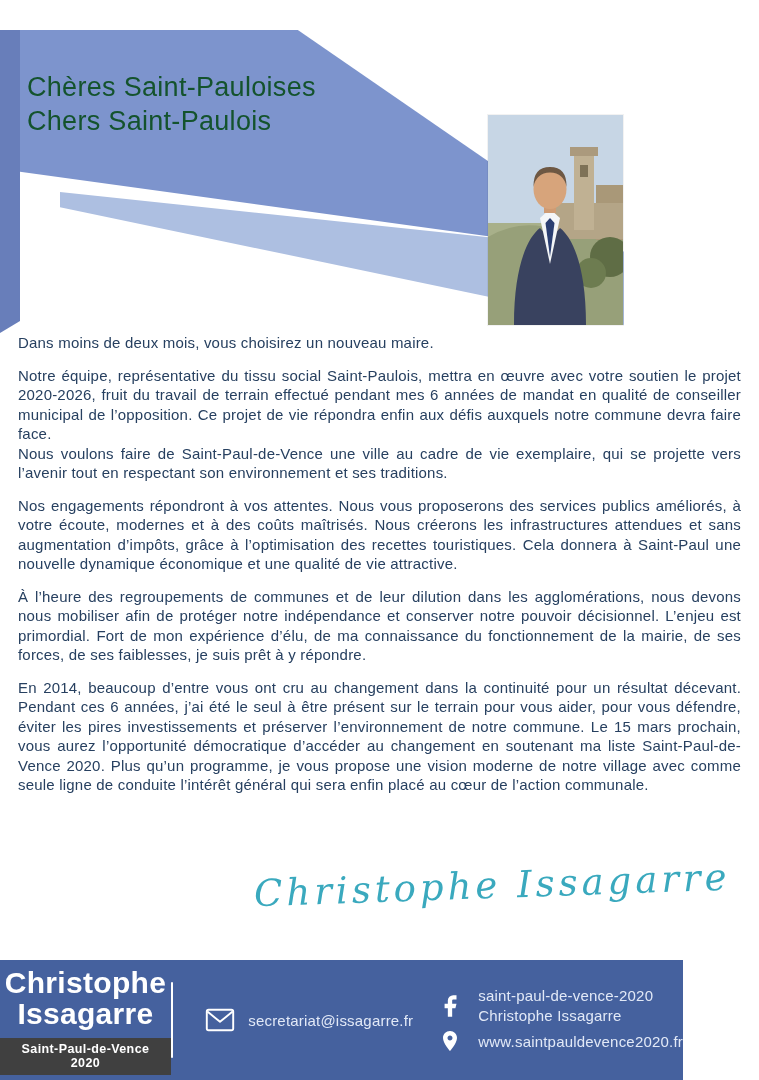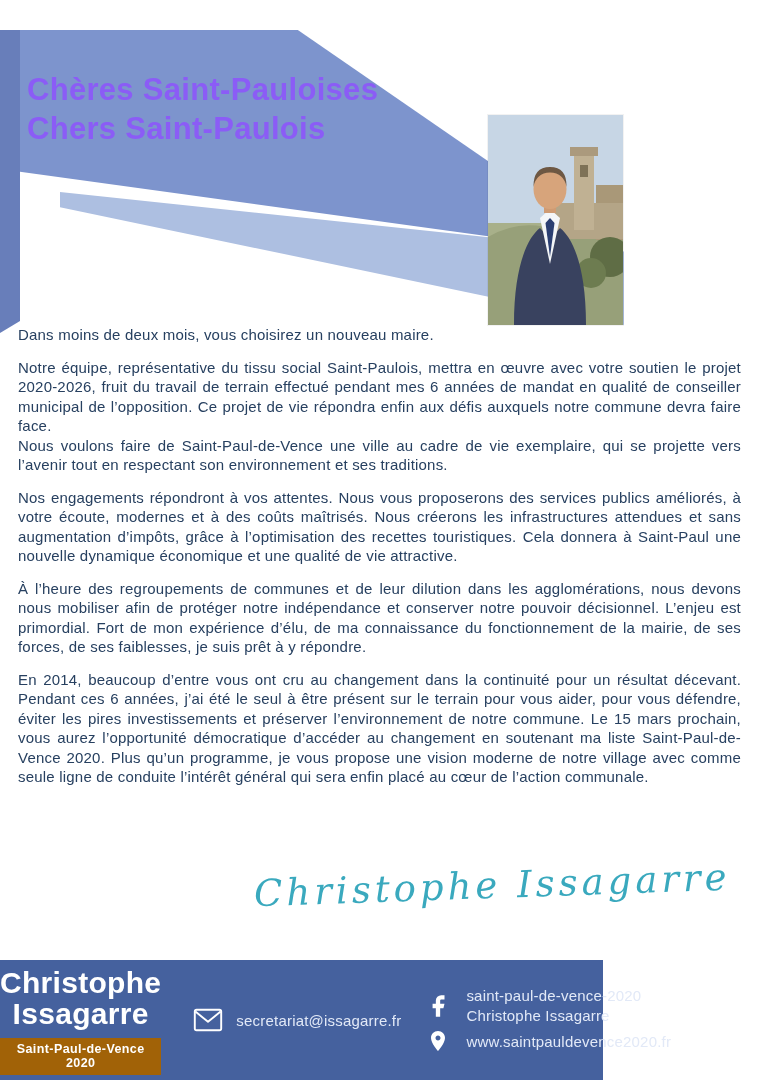--- a/index.html
+++ b/index.html
@@ -21,55 +21,55 @@
     left:20px; top:30px; width:604px; height:225px; background:#7d94cd;
     clip-path:polygon(0 0, 46% 0, 100% 100%, 0 63%);
   }
   .shape-light {
     left:60px; top:172px; width:564px; height:153px; background:#adbfe1;
     clip-path:polygon(0 13%, 100% 52%, 100% 100%, 0 23%);
   }
 
   .headline {
     position:absolute; left:27px; top:70px; z-index:3;
-    color:#8b5cf6; font-size:31px; font-weight:bold; line-height:1.27;
+    color:#14532d; font-size:27px; font-weight:normal; line-height:1.27;
     letter-spacing:0.3px;
   }
 
   .photo {
     position:absolute; left:488px; top:115px; width:135px; height:210px; z-index:4;
     box-shadow:0 0 0 1px rgba(0,0,0,0.05);
   }
   .photo svg { display:block; }
 
   
   .body-text {
-    position:absolute; top:325px; left:18px; width:723px;
+    position:absolute; top:333px; left:18px; width:723px;
     color:#274060; font-size:15px; line-height:1.3; letter-spacing:0.2px;
   }
   .body-text p { text-align:justify; margin-bottom:13px; }
   .body-text p.mb0 { margin-bottom:0; }
 
   .signature {
     position:absolute; right:28px; top:864px; z-index:3;
     color:#3aa9be; font-family:"DejaVu Serif", serif; font-style:italic;
     font-size:37px; letter-spacing:4px; white-space:nowrap;
     transform:rotate(-2deg);
   }
 
   
   .footer {
-    position:absolute; left:0; bottom:0; width:603px; height:120px;
+    position:absolute; left:0; bottom:0; width:683px; height:120px;
     background:#45619e; color:#e2e9f7;
     display:flex; align-items:center;
   }
   .footer-name { width:224px; text-align:center; color:#ffffff; padding-top:2px; }
   .footer-name .nm { font-size:30px; font-weight:bold; line-height:1.04; letter-spacing:0.3px; }
   .campaign-box {
-    display:inline-block; margin-top:9px; background:#a16207; color:#ffffff;
+    display:inline-block; margin-top:9px; background:#404040; color:#ffffff;
     padding:4px 10px 5px; font-size:12.5px; font-weight:bold; letter-spacing:0.4px;
   }
   .divider { width:3px; height:76px; background:#ffffff; border-radius:2px; }
   .contact-col { display:flex; flex-direction:column; justify-content:flex-start; }
   .col1 { margin-left:32px; width:212px; gap:17px; }
   .col2 { margin-left:22px; gap:3px; }
   .contact-row { display:flex; align-items:center; gap:13px; font-size:15px; letter-spacing:0.2px; }
   .icon { flex:0 0 auto; display:flex; align-items:center; justify-content:center; width:30px; }
   .fb-lines { line-height:1.3; }
 </style>

